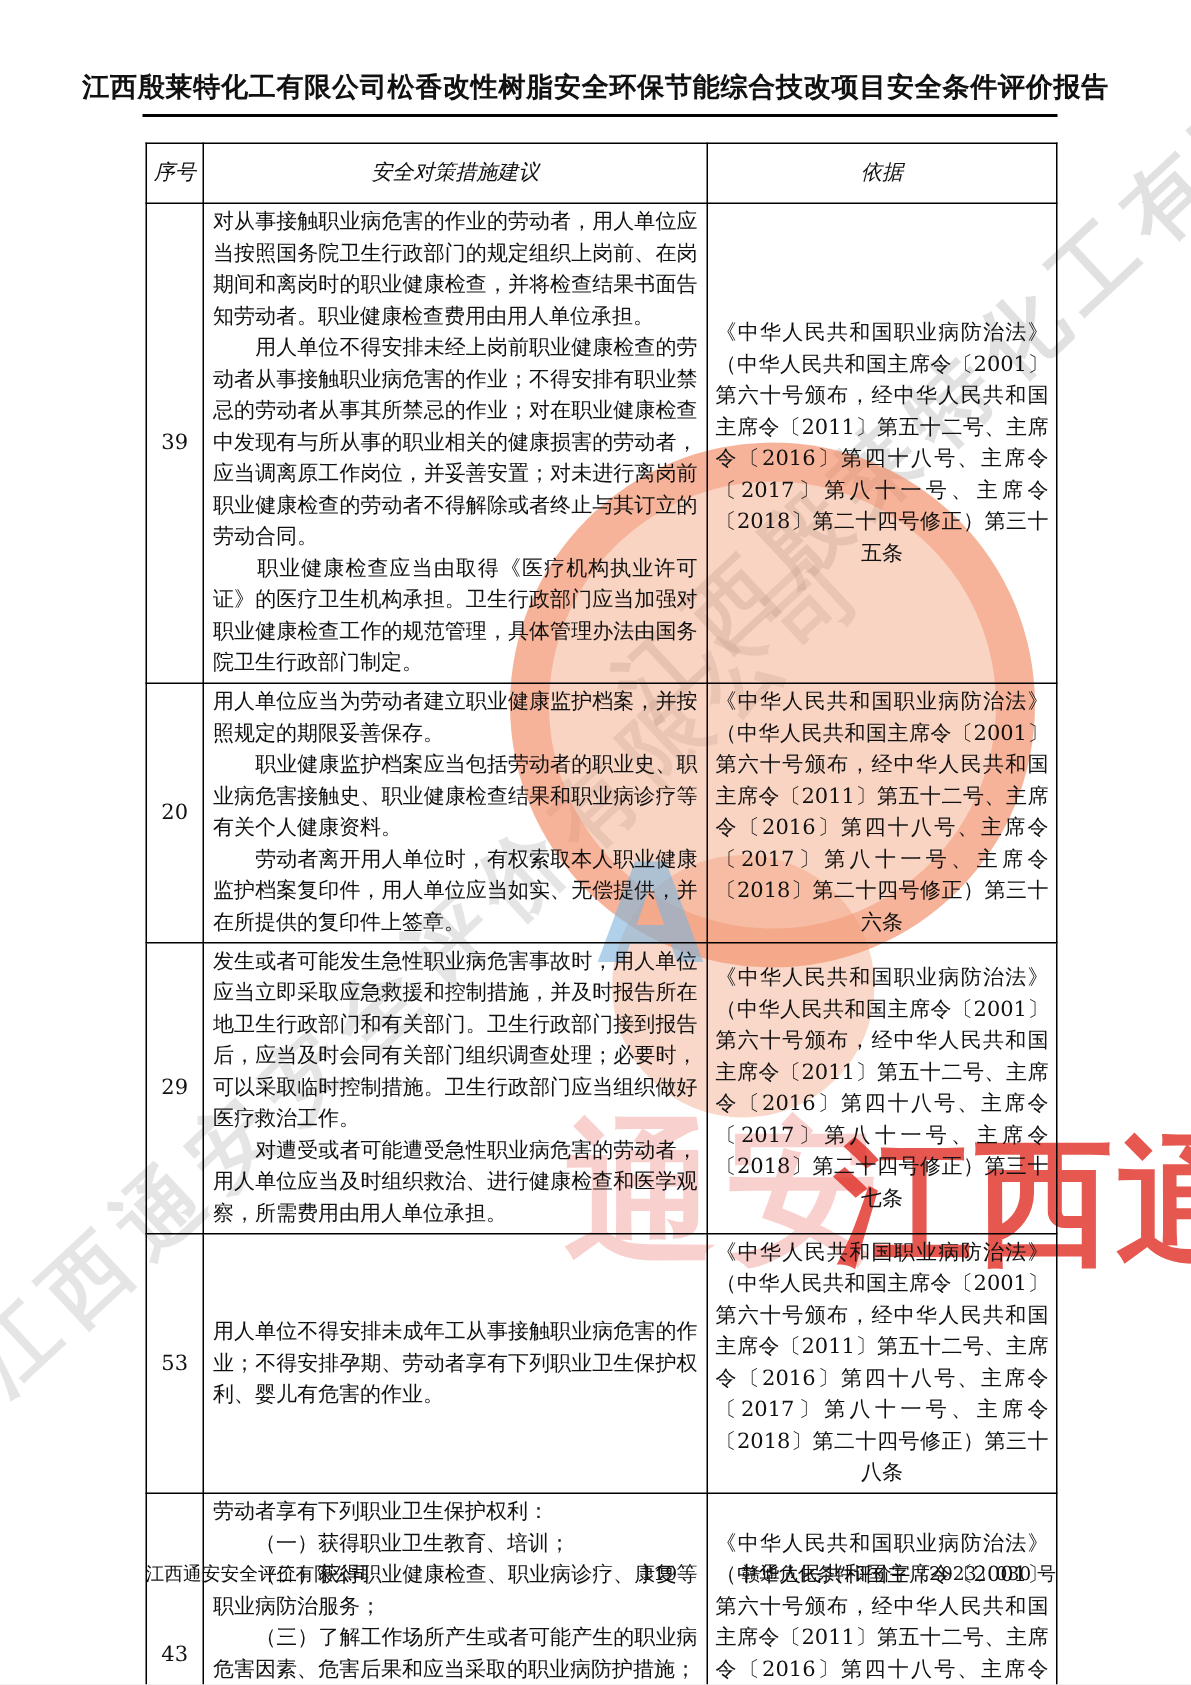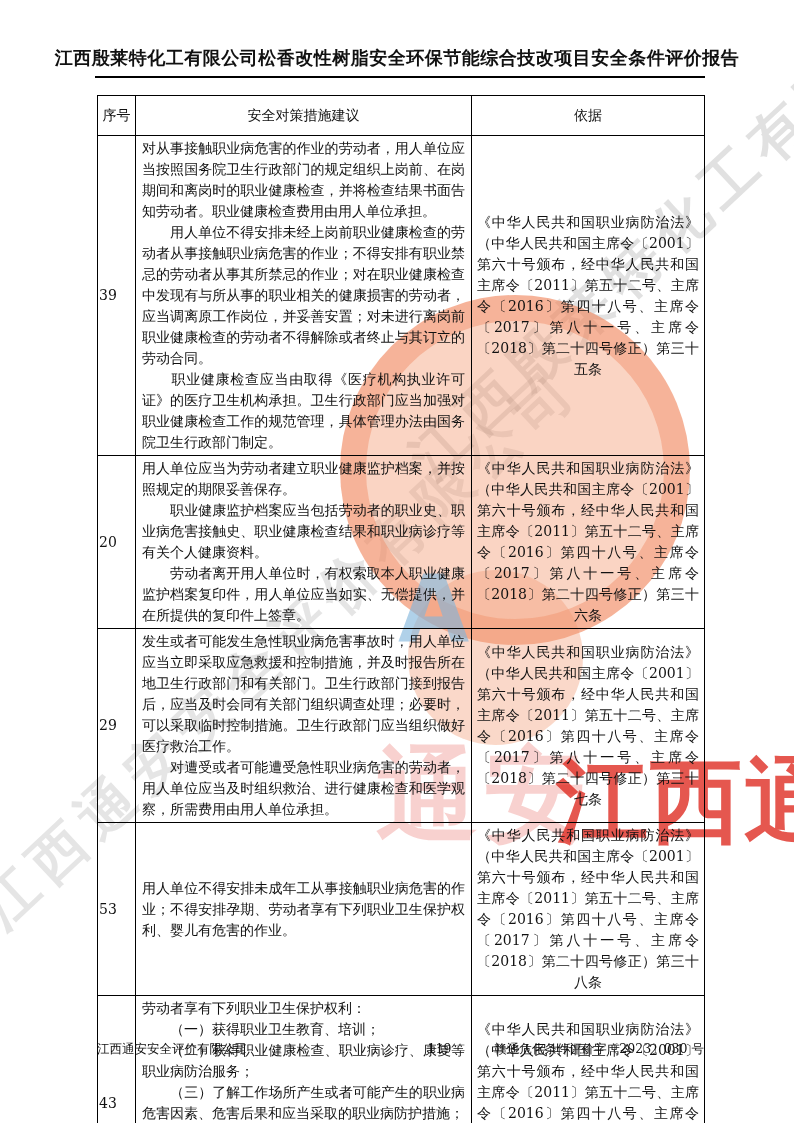--- a/index.html
+++ b/index.html
@@ -54,29 +54,29 @@
     border-collapse:collapse;table-layout:fixed;
   }
   table.main td,table.main th{
     border:1.5px solid #000;font-weight:normal;
     font-size:14px;line-height:21px;vertical-align:middle;
   }
   col.c-no{width:38px;}
   col.c-measure{width:336px;}
   col.c-basis{width:233px;}
   th.h-cell{text-align:center;padding:2px;}
-  td.no-cell{}
+  td.no-cell{text-align:center;}
   td.measure-cell{
     padding:2px 6px;white-space:pre-wrap;
     text-align:justify;
   }
   td.basis-cell{
     padding:2px 5px;text-align:justify;text-align-last:center;
   }
-  tr.hdr{height:40px;}
+  tr.hdr{height:40px;font-style:italic;}
   tr.r39{height:270px;}
   tr.r40{height:145px;}
   tr.r41{height:163px;}
   tr.r42{height:132px;}
   tr.r43{height:190px;}
   .doc-footer{
     position:absolute;top:1041px;left:97px;width:607px;
     display:flex;justify-content:space-between;align-items:baseline;
     font-size:12.5px;
   }

